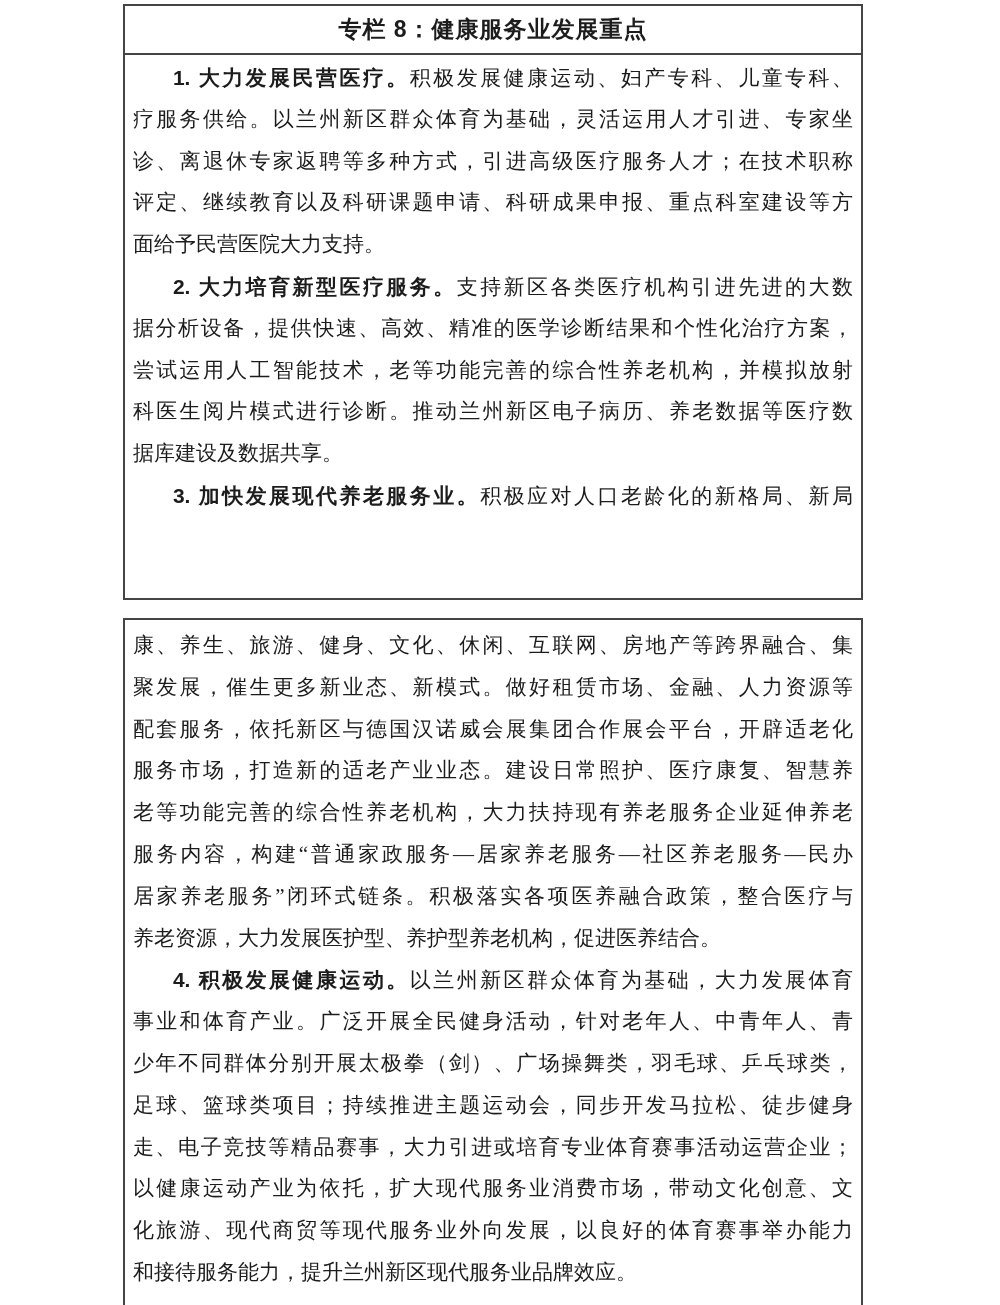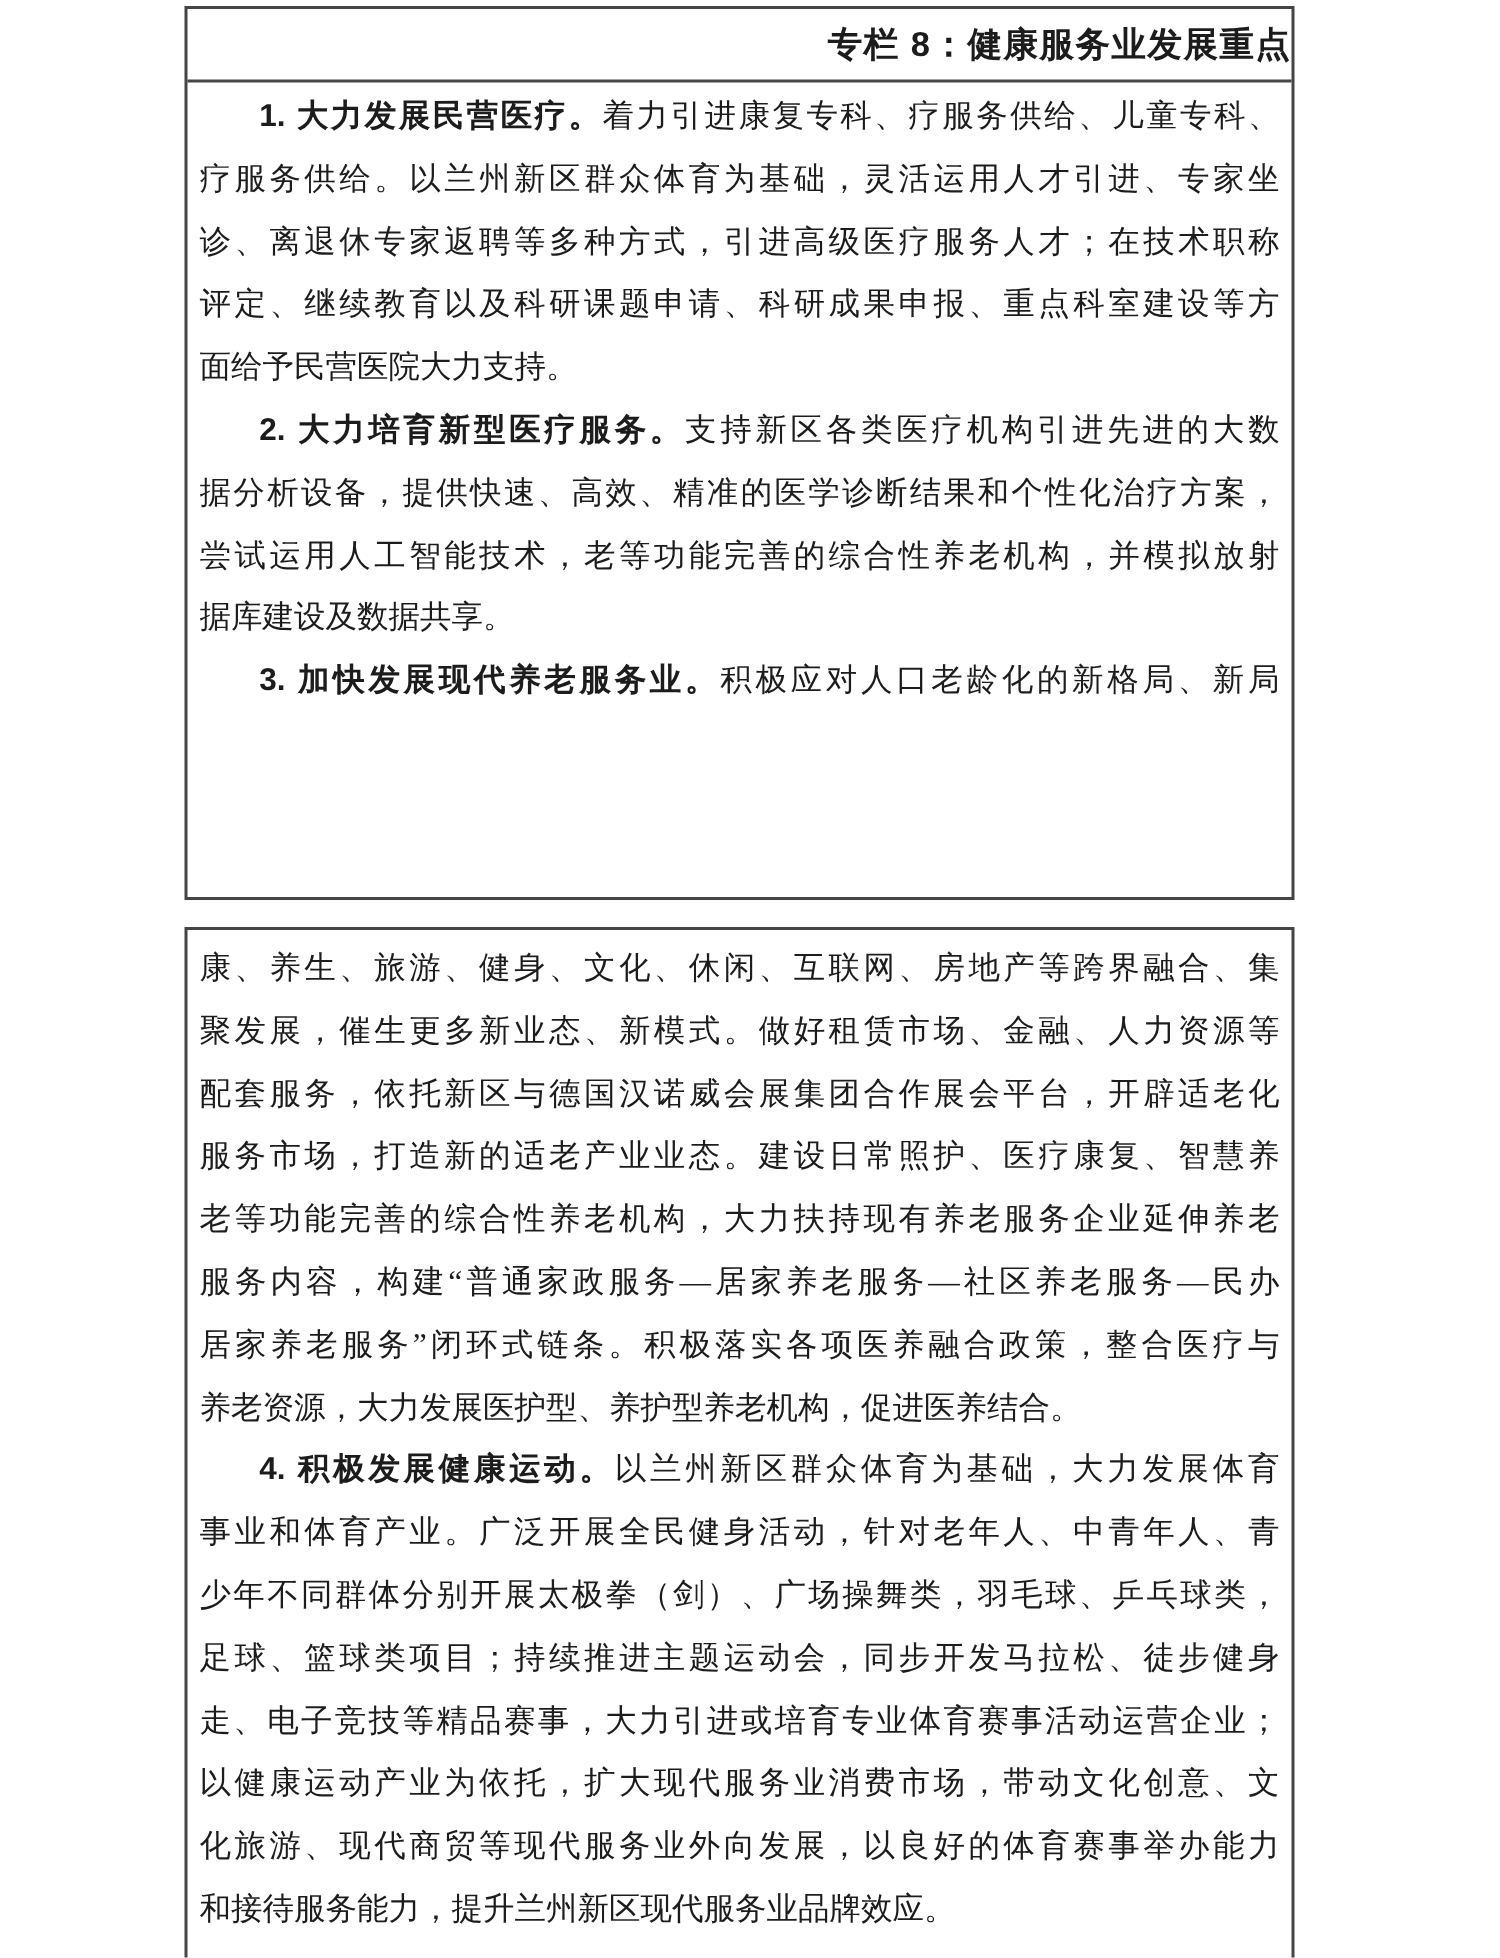--- a/index.html
+++ b/index.html
@@ -26,21 +26,21 @@
     top: 4px;
     height: 596px;
   }
   .box.second {
     top: 618px;
     height: 700px;
   }
   .box-title {
     height: 47px;
     line-height: 47px;
-    text-align: right;
+    text-align: center;
     font-family: "Liberation Sans", sans-serif;
     font-weight: bold;
     font-size: 23px;
     border-bottom: 2px solid #454545;
     letter-spacing: 1px;
   }
   .box-body {
     padding: 2px 8px 0 8px;
   }
   .box.second .box-body {
@@ -67,28 +67,29 @@
   }
 </style>
 </head>
 <body>
 
 <div>
 
   <section class="box first">
     <div class="box-title">专栏 8：健康服务业发展重点</div>
     <div class="box-body" id="box1-body">
-        <div class="line indent"><span class="lead">1. 大力发展民营医疗。</span><span>着力引进康复专科、疗服务供给、儿童专科、</span></div>
+        <div class="line indent"><span class="lead">1. 大力发展民营医疗。</span><span>积极发展健康运动、妇产专科、儿童专科、</span></div>
         <div class="line"><span>疗服务供给。以兰州新区群众体育为基础，灵活运用人才引进、专家坐</span></div>
         <div class="line"><span>诊、离退休专家返聘等多种方式，引进高级医疗服务人才；在技术职称</span></div>
         <div class="line"><span>评定、继续教育以及科研课题申请、科研成果申报、重点科室建设等方</span></div>
         <div class="line short"><span>面给予民营医院大力支持。</span></div>
         <div class="line indent"><span class="lead">2. 大力培育新型医疗服务。</span><span>支持新区各类医疗机构引进先进的大数</span></div>
         <div class="line"><span>据分析设备，提供快速、高效、精准的医学诊断结果和个性化治疗方案，</span></div>
         <div class="line"><span>尝试运用人工智能技术，老等功能完善的综合性养老机构，并模拟放射</span></div>
+        <div class="line"><span>科医生阅片模式进行诊断。推动兰州新区电子病历、养老数据等医疗数</span></div>
         <div class="line short"><span>据库建设及数据共享。</span></div>
         <div class="line indent"><span class="lead">3. 加快发展现代养老服务业。</span><span>积极应对人口老龄化的新格局、新局</span></div>
       </div>
   </section>
 
   <section class="box second">
     <div class="box-body" id="box2-body">
         <div class="line"><span>康、养生、旅游、健身、文化、休闲、互联网、房地产等跨界融合、集</span></div>
         <div class="line"><span>聚发展，催生更多新业态、新模式。做好租赁市场、金融、人力资源等</span></div>
         <div class="line"><span>配套服务，依托新区与德国汉诺威会展集团合作展会平台，开辟适老化</span></div>

